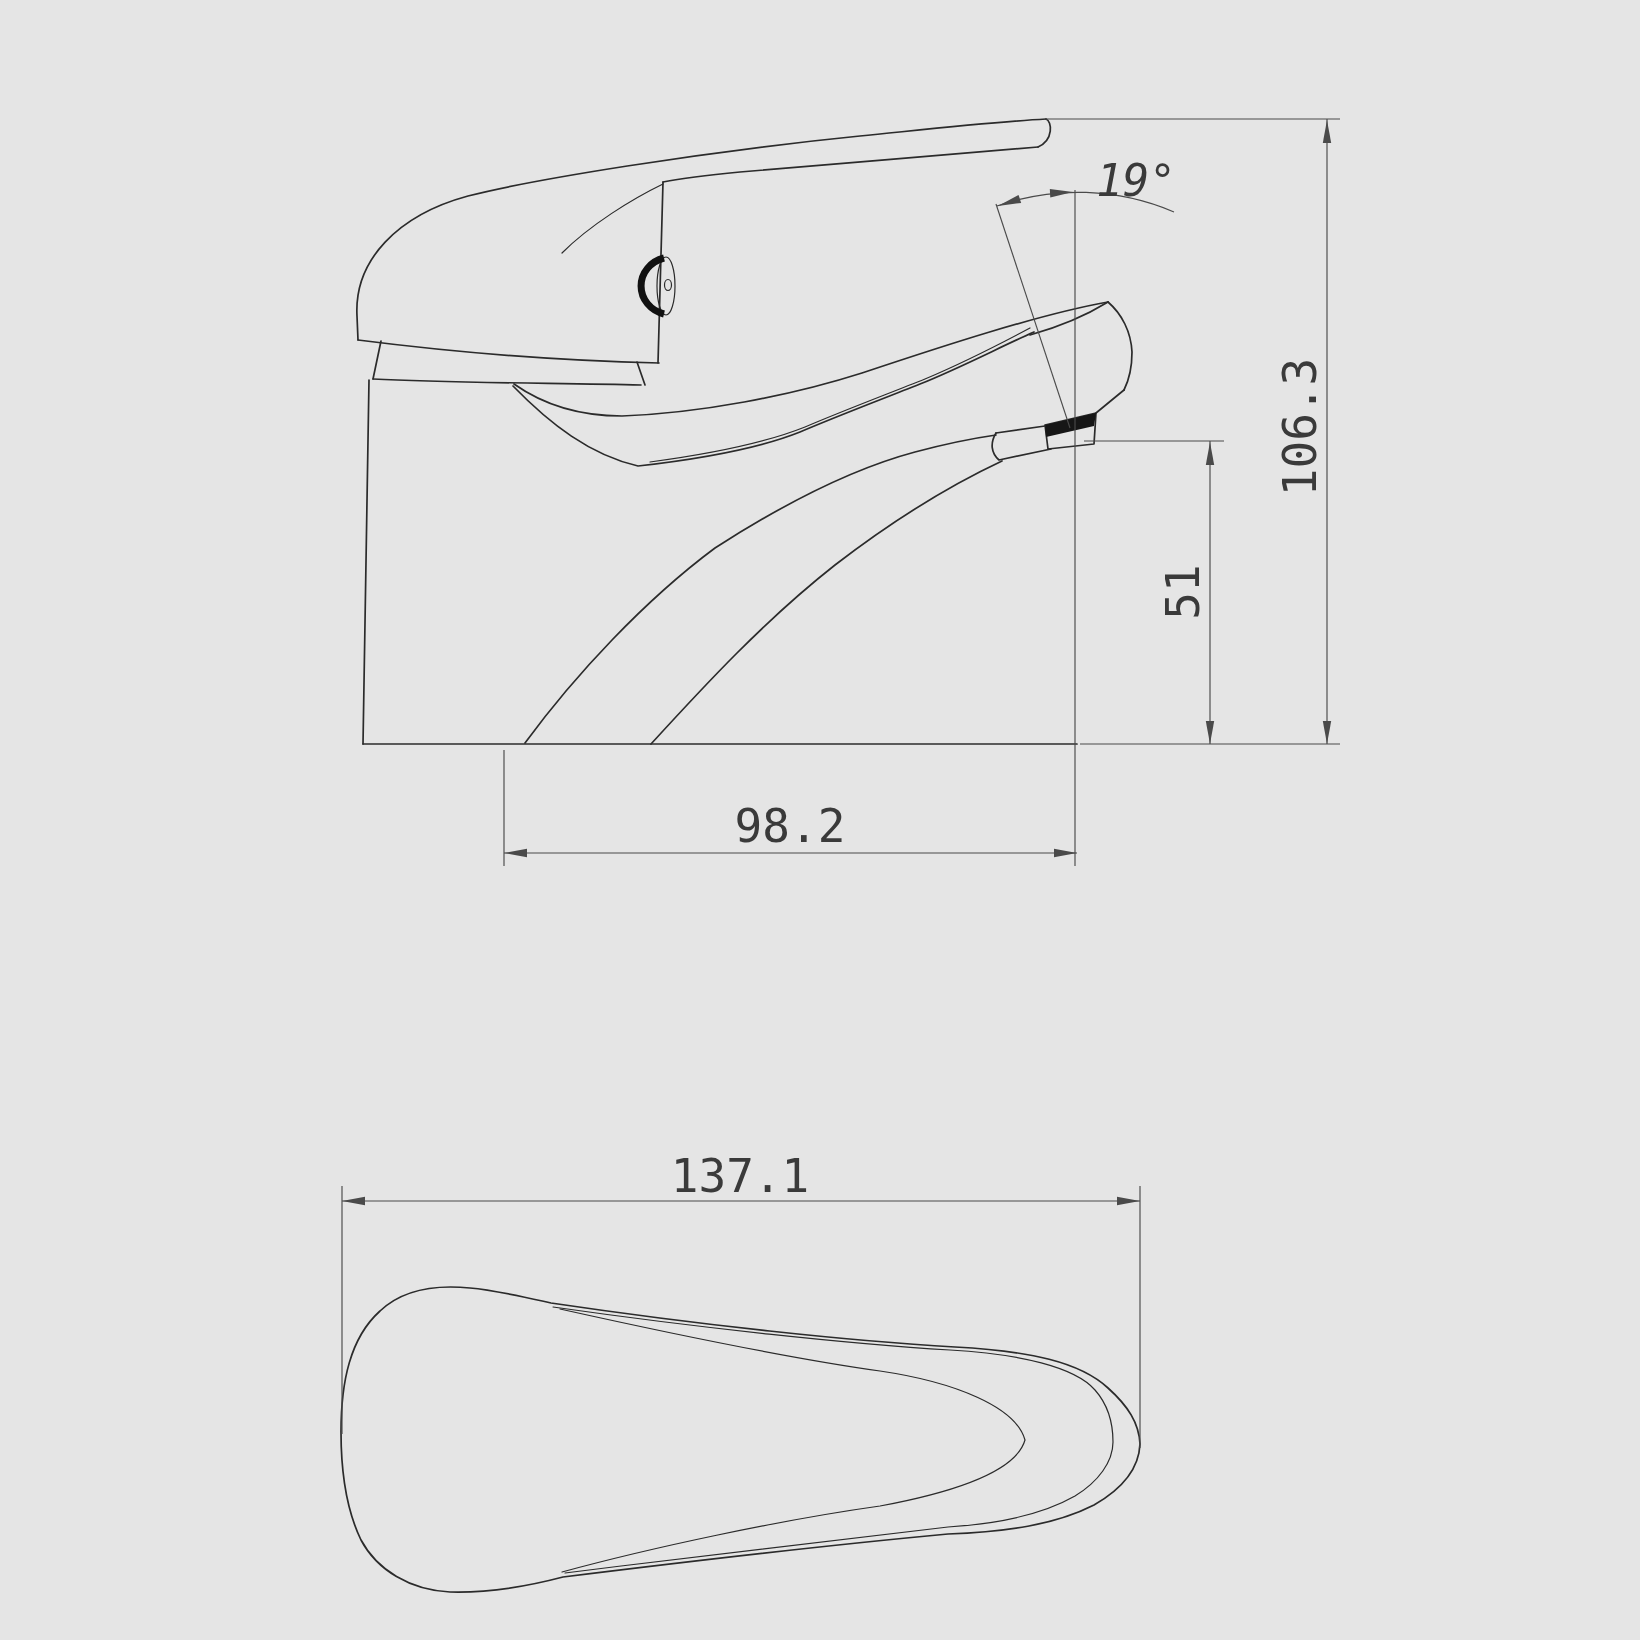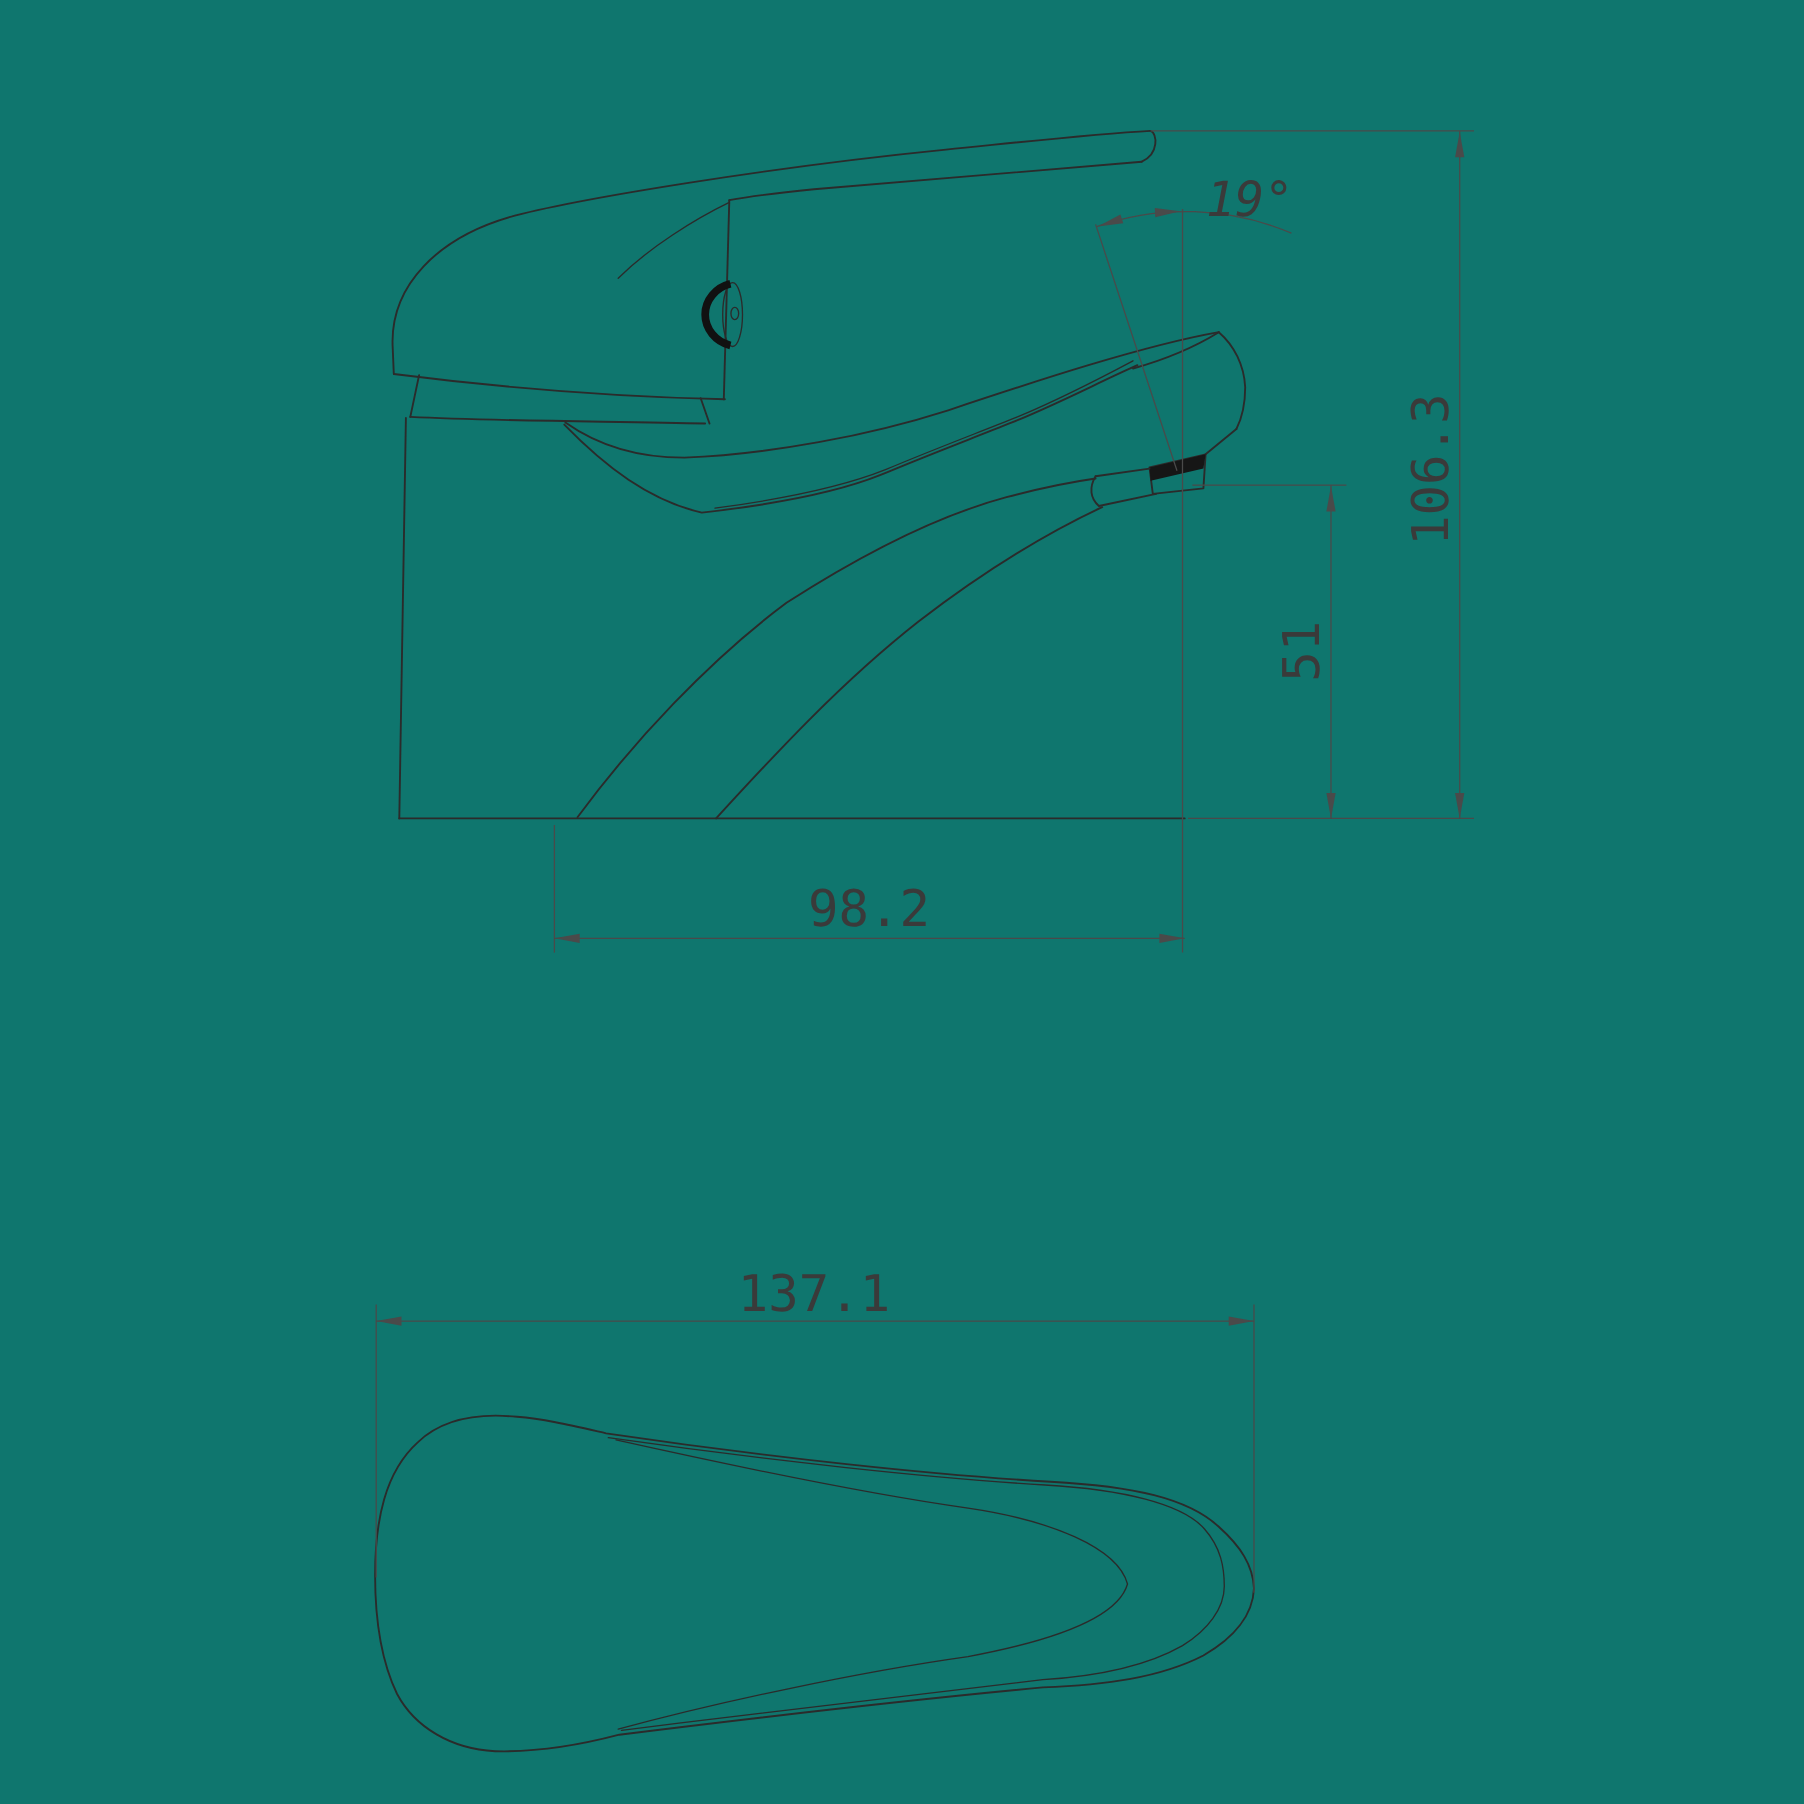--- a/index.html
+++ b/index.html
@@ -1,16 +1,16 @@
 <!DOCTYPE html>
 <html style="--line: #2b2b2b; --dim: #4a4a4a;"><head>
 <meta charset="utf-8">
 <style>
   html,body{margin:0;padding:0;background:#fff;}
-  .page{width:1640px;height:1640px;background:#0f766e;position:relative;overflow:hidden;}
+  .page{width:1640px;height:1640px;background:#e5e5e5;position:relative;overflow:hidden;}
   svg{display:block;}
   .obj{fill:none;stroke:var(--line,#2b2b2b);stroke-width:1.7;stroke-linecap:round;stroke-linejoin:round;}
   .obj-thin{fill:none;stroke:var(--line,#2b2b2b);stroke-width:1.2;stroke-linecap:round;}
   .dim{fill:none;stroke:var(--dim,#4a4a4a);stroke-width:1.15;stroke-linecap:butt;}
   .arrow{fill:var(--dim,#4a4a4a);stroke:none;}
   .dimtext{fill:#3a3a3a;font-family:"DejaVu Sans Mono", monospace;font-size:46px;}
   .angletext{fill:#3a3a3a;font-family:"DejaVu Sans Mono", monospace;font-size:44px;font-style:italic;}
   .dark{fill:#161616;stroke:none;}
 </style>
 </head>

